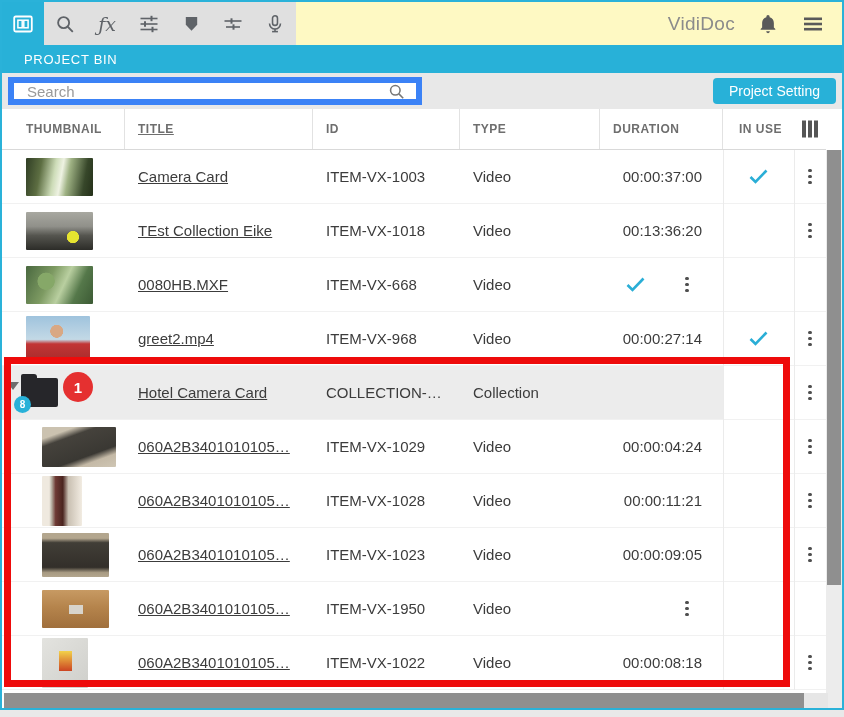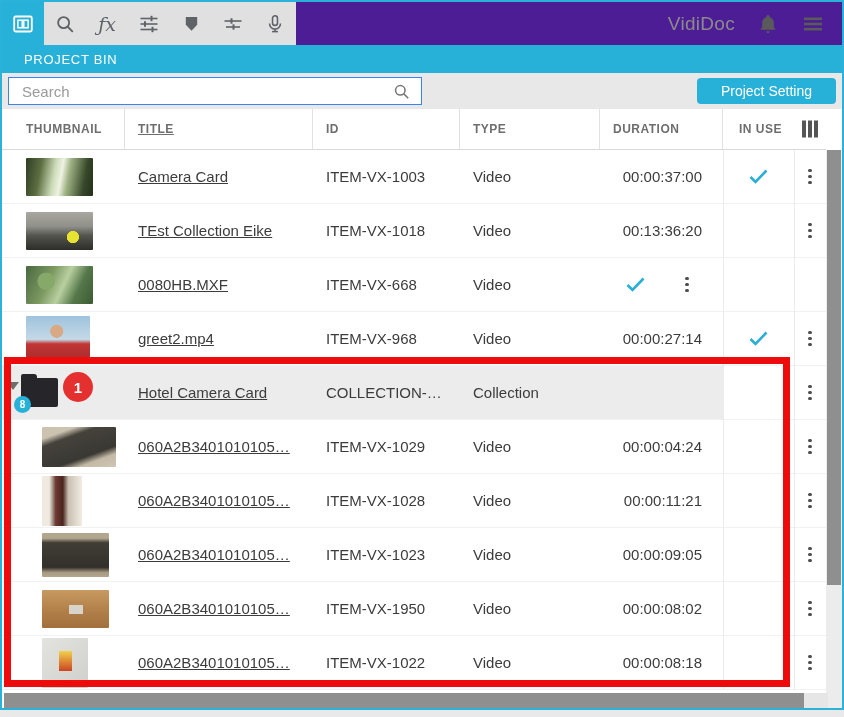--- a/index.html
+++ b/index.html
@@ -1,40 +1,40 @@
 <!DOCTYPE html>
 <html><head>
 <meta charset="utf-8">
 <style>
   * { margin:0; padding:0; box-sizing:border-box; }
   html,body { width:844px; height:717px; background:#e9e9e9; font-family:"Liberation Sans", sans-serif; }
   .window { position:relative; width:844px; height:710px; background:#ffffff; border:2px solid #2ab2d9; overflow:hidden; }
 
   
-  .topbar { position:absolute; left:0; top:0; width:840px; height:43px; background:#4c1d95; display:flex; }
+  .topbar { position:absolute; left:0; top:0; width:840px; height:43px; background:#fef9c3; display:flex; }
   .tool-strip { width:294px; height:43px; background:#e0e0e0; display:flex; }
   .tool { width:42px; height:43px; display:flex; align-items:center; justify-content:center; cursor:pointer; }
   .tool.active { background:#28b1d8; }
   .ticon { display:flex; align-items:center; justify-content:center; }
   .fx-glyph { font-family:"DejaVu Serif", serif; font-style:italic; font-size:19px; color:#5f6368; }
   .topbar-right { flex:1; display:flex; align-items:center; justify-content:flex-end; gap:22px; padding-right:17px; }
   .app-title { font-size:19px; color:#8b8b8b; letter-spacing:0.3px;margin-left:13px; }
   .icon-btn { display:flex; align-items:center; justify-content:center; cursor:pointer; }
 
   
   .panel-band { position:absolute; left:0; top:43px; width:840px; height:28px; background:#28b1d8; display:flex; align-items:center; padding-left:22px; }
   .panel-band span { color:#ffffff; font-size:13px; font-weight:normal; letter-spacing:0.7px; }
 
   
   .search-row { position:absolute; left:0; top:71px; width:840px; height:36px; background:#e8e8e8; display:flex; align-items:center; justify-content:space-between; padding:0 6px; }
-  .search-box { width:414px; height:28px; background:#ffffff; display:flex; align-items:center; border:1px solid #3b82f6; }
+  .search-box { width:414px; height:28px; background:#ffffff; display:flex; align-items:center; border:6px solid #3b82f6; }
   .search-box input { flex:1; border:none; outline:none; font-size:15px; color:#444; padding-left:13px; font-family:"Liberation Sans", sans-serif; background:transparent; }
   .search-box input::placeholder { color:#9a9a9a; }
   .search-glyph { padding-right:10px; display:flex; align-items:center; }
-  .ps-btn { height:26px; padding:0 24px; background:#28b1d8; color:#ffffff; border:none; border-radius:4px; font-size:14px; font-family:"Liberation Sans", sans-serif; cursor:pointer; }
+  .ps-btn { height:26px; padding:0 16px; background:#28b1d8; color:#ffffff; border:none; border-radius:4px; font-size:14px; font-family:"Liberation Sans", sans-serif; cursor:pointer; }
 
   
   .thead { position:absolute; left:0; top:107px; width:824px; height:41px; background:#ffffff; display:flex; border-bottom:1px solid #d9d9d9; }
   .hcell { display:flex; align-items:center; font-size:12px; font-weight:bold; color:#6e6e6e; letter-spacing:0.5px; }
   .c0 { width:123px; } .c1 { width:188px;text-decoration:underline; } .c2 { width:147px; } .c3 { width:140px; } .c4 { width:123px; } .c5 { width:71px; } .c6 { width:32px; }
   .thead .c0 { padding-left:24px; border-right:1px solid #e2e2e2; }
   .thead .c1, .thead .c2, .thead .c3, .thead .c4 { padding-left:13px; border-right:1px solid #e2e2e2; }
   .thead .c5 { padding-left:16px; }
   .thead .c6 { justify-content:center; }
 
@@ -360,21 +360,20 @@
           </span>
         </div>
       </div>
       <div class="row">
         <div class="cell c0 c-thumb">
           <div class="thumb thumb-wood indented"></div>
         </div>
         <div class="cell c1">060A2B3401010105…</div>
         <div class="cell c2">ITEM-VX-1950</div>
         <div class="cell c3">Video</div>
-        <div class="cell c4">00:00:08:02</div>
         <div class="cell c5"></div>
         <div class="cell c6">
           <span class="kebab">
             <i></i>
             <i></i>
             <i></i>
           </span>
         </div>
       </div>
       <div class="row">

